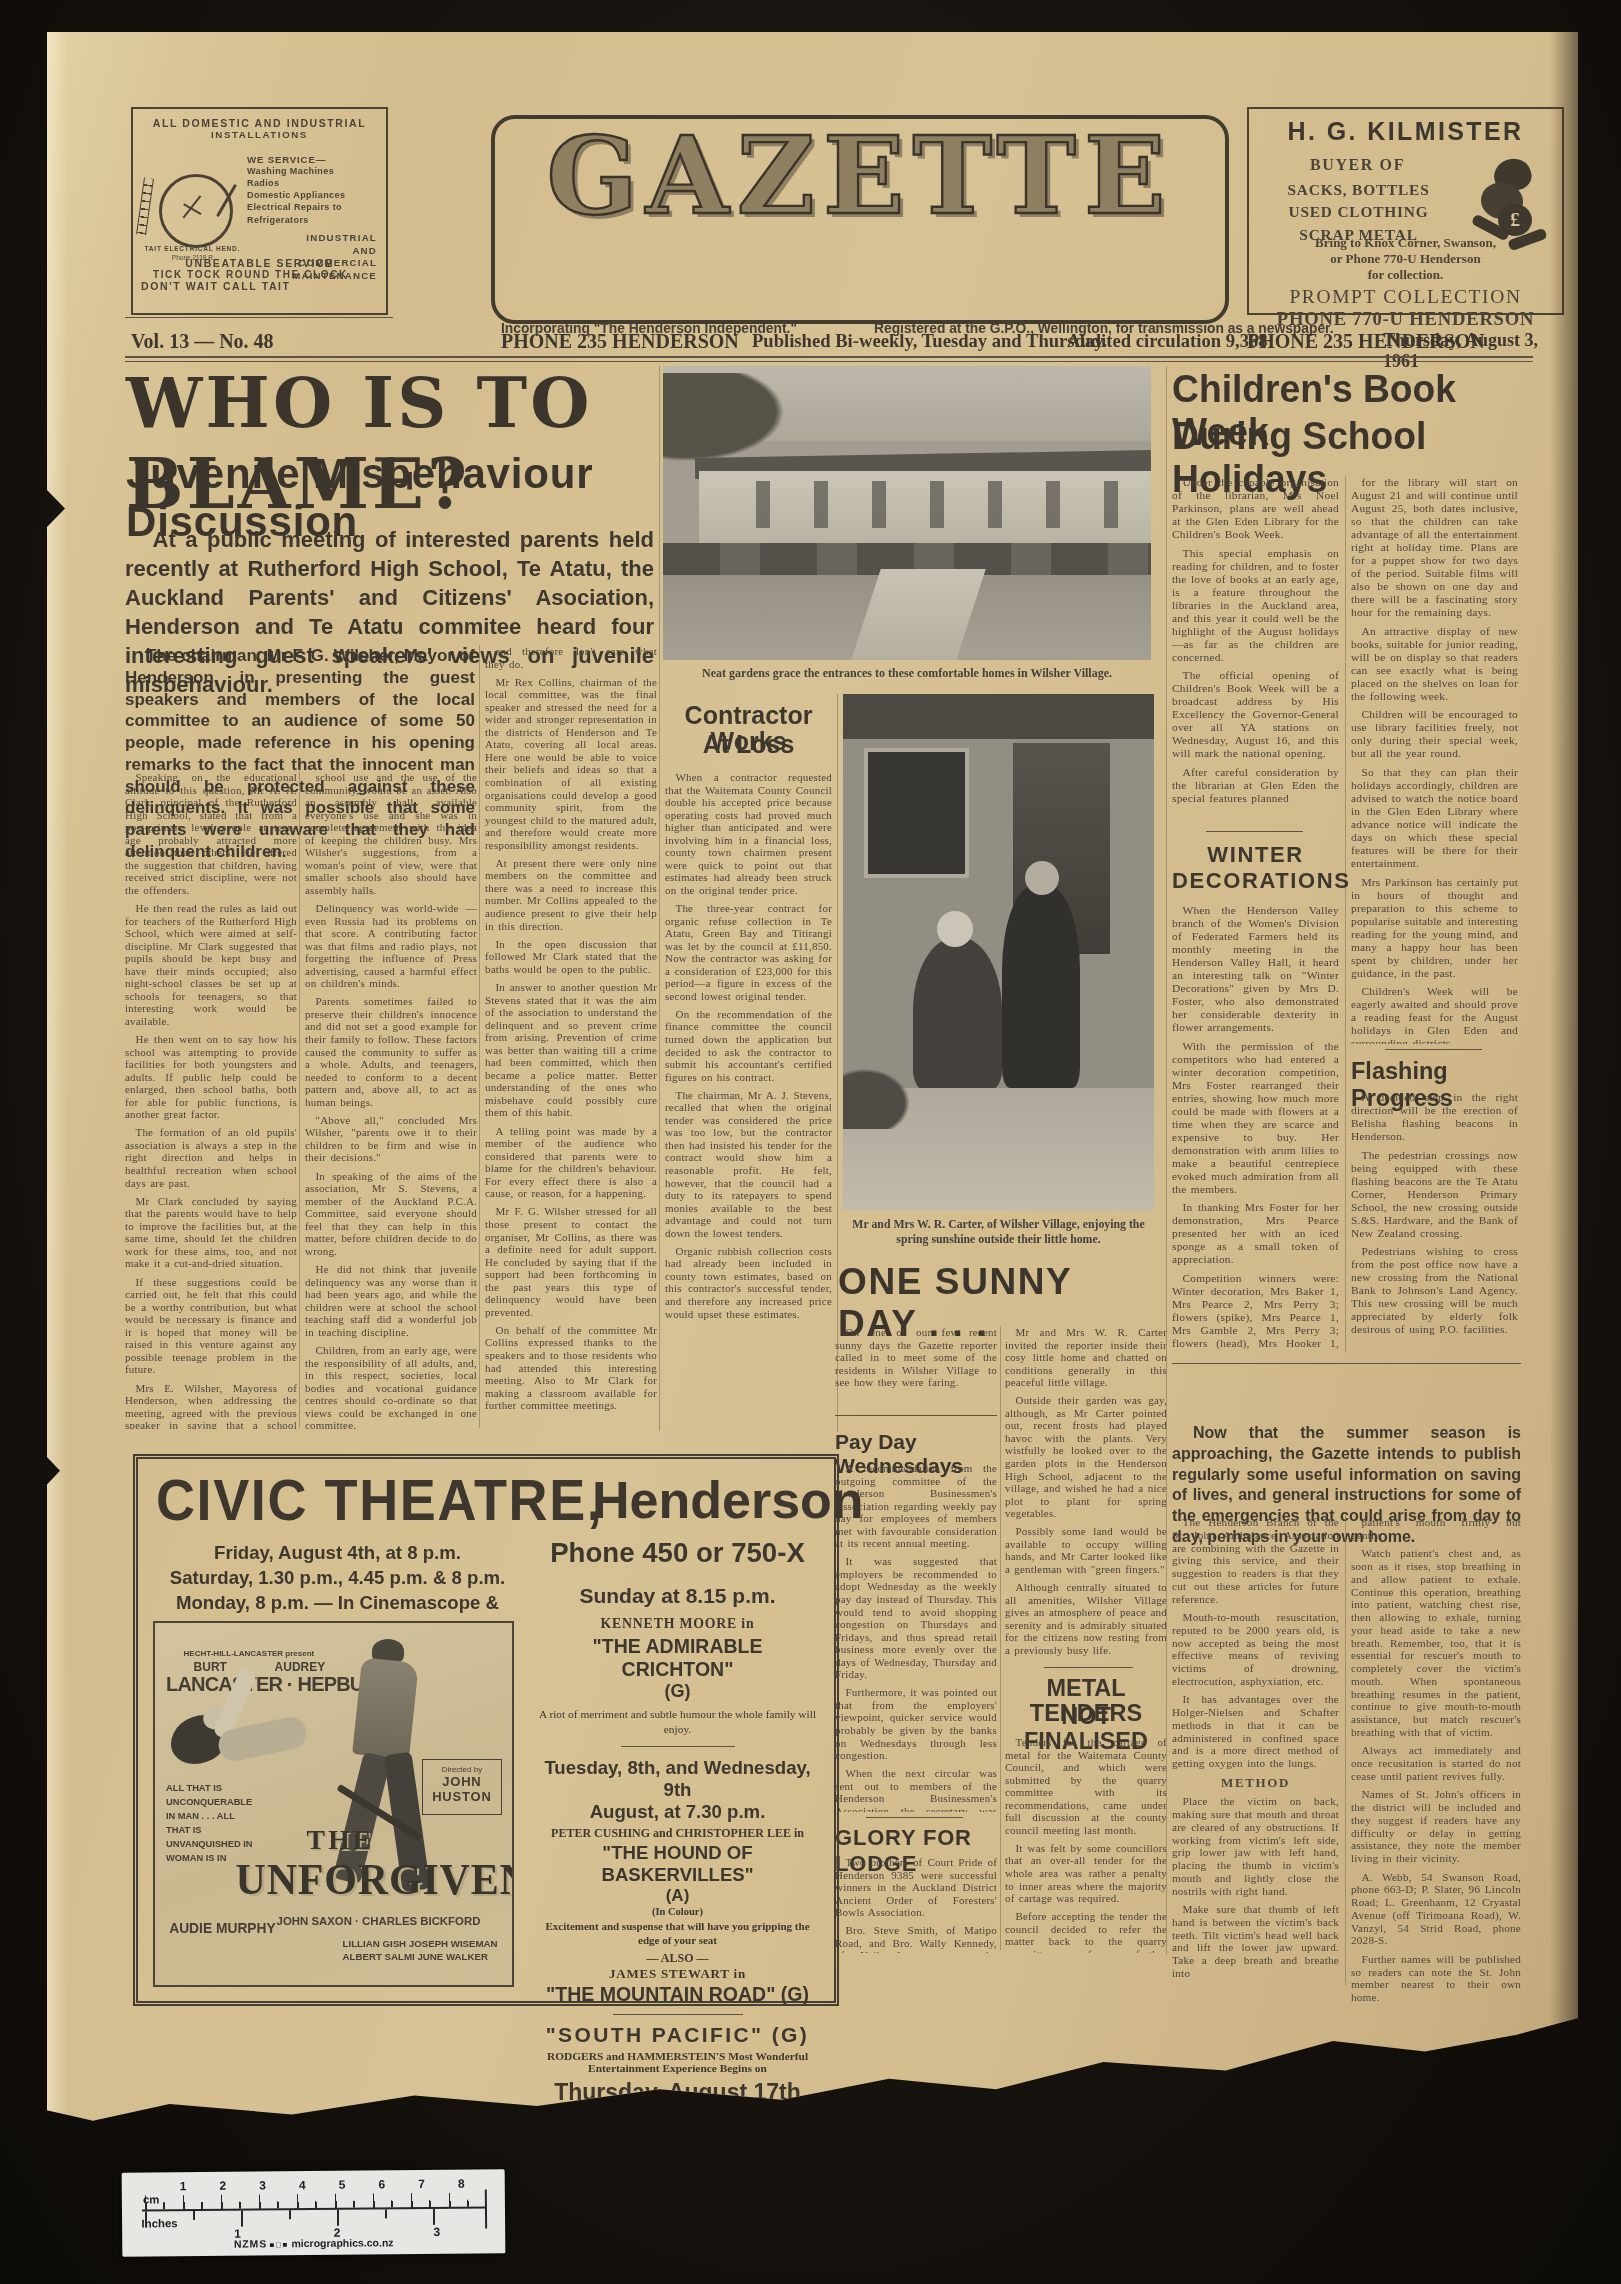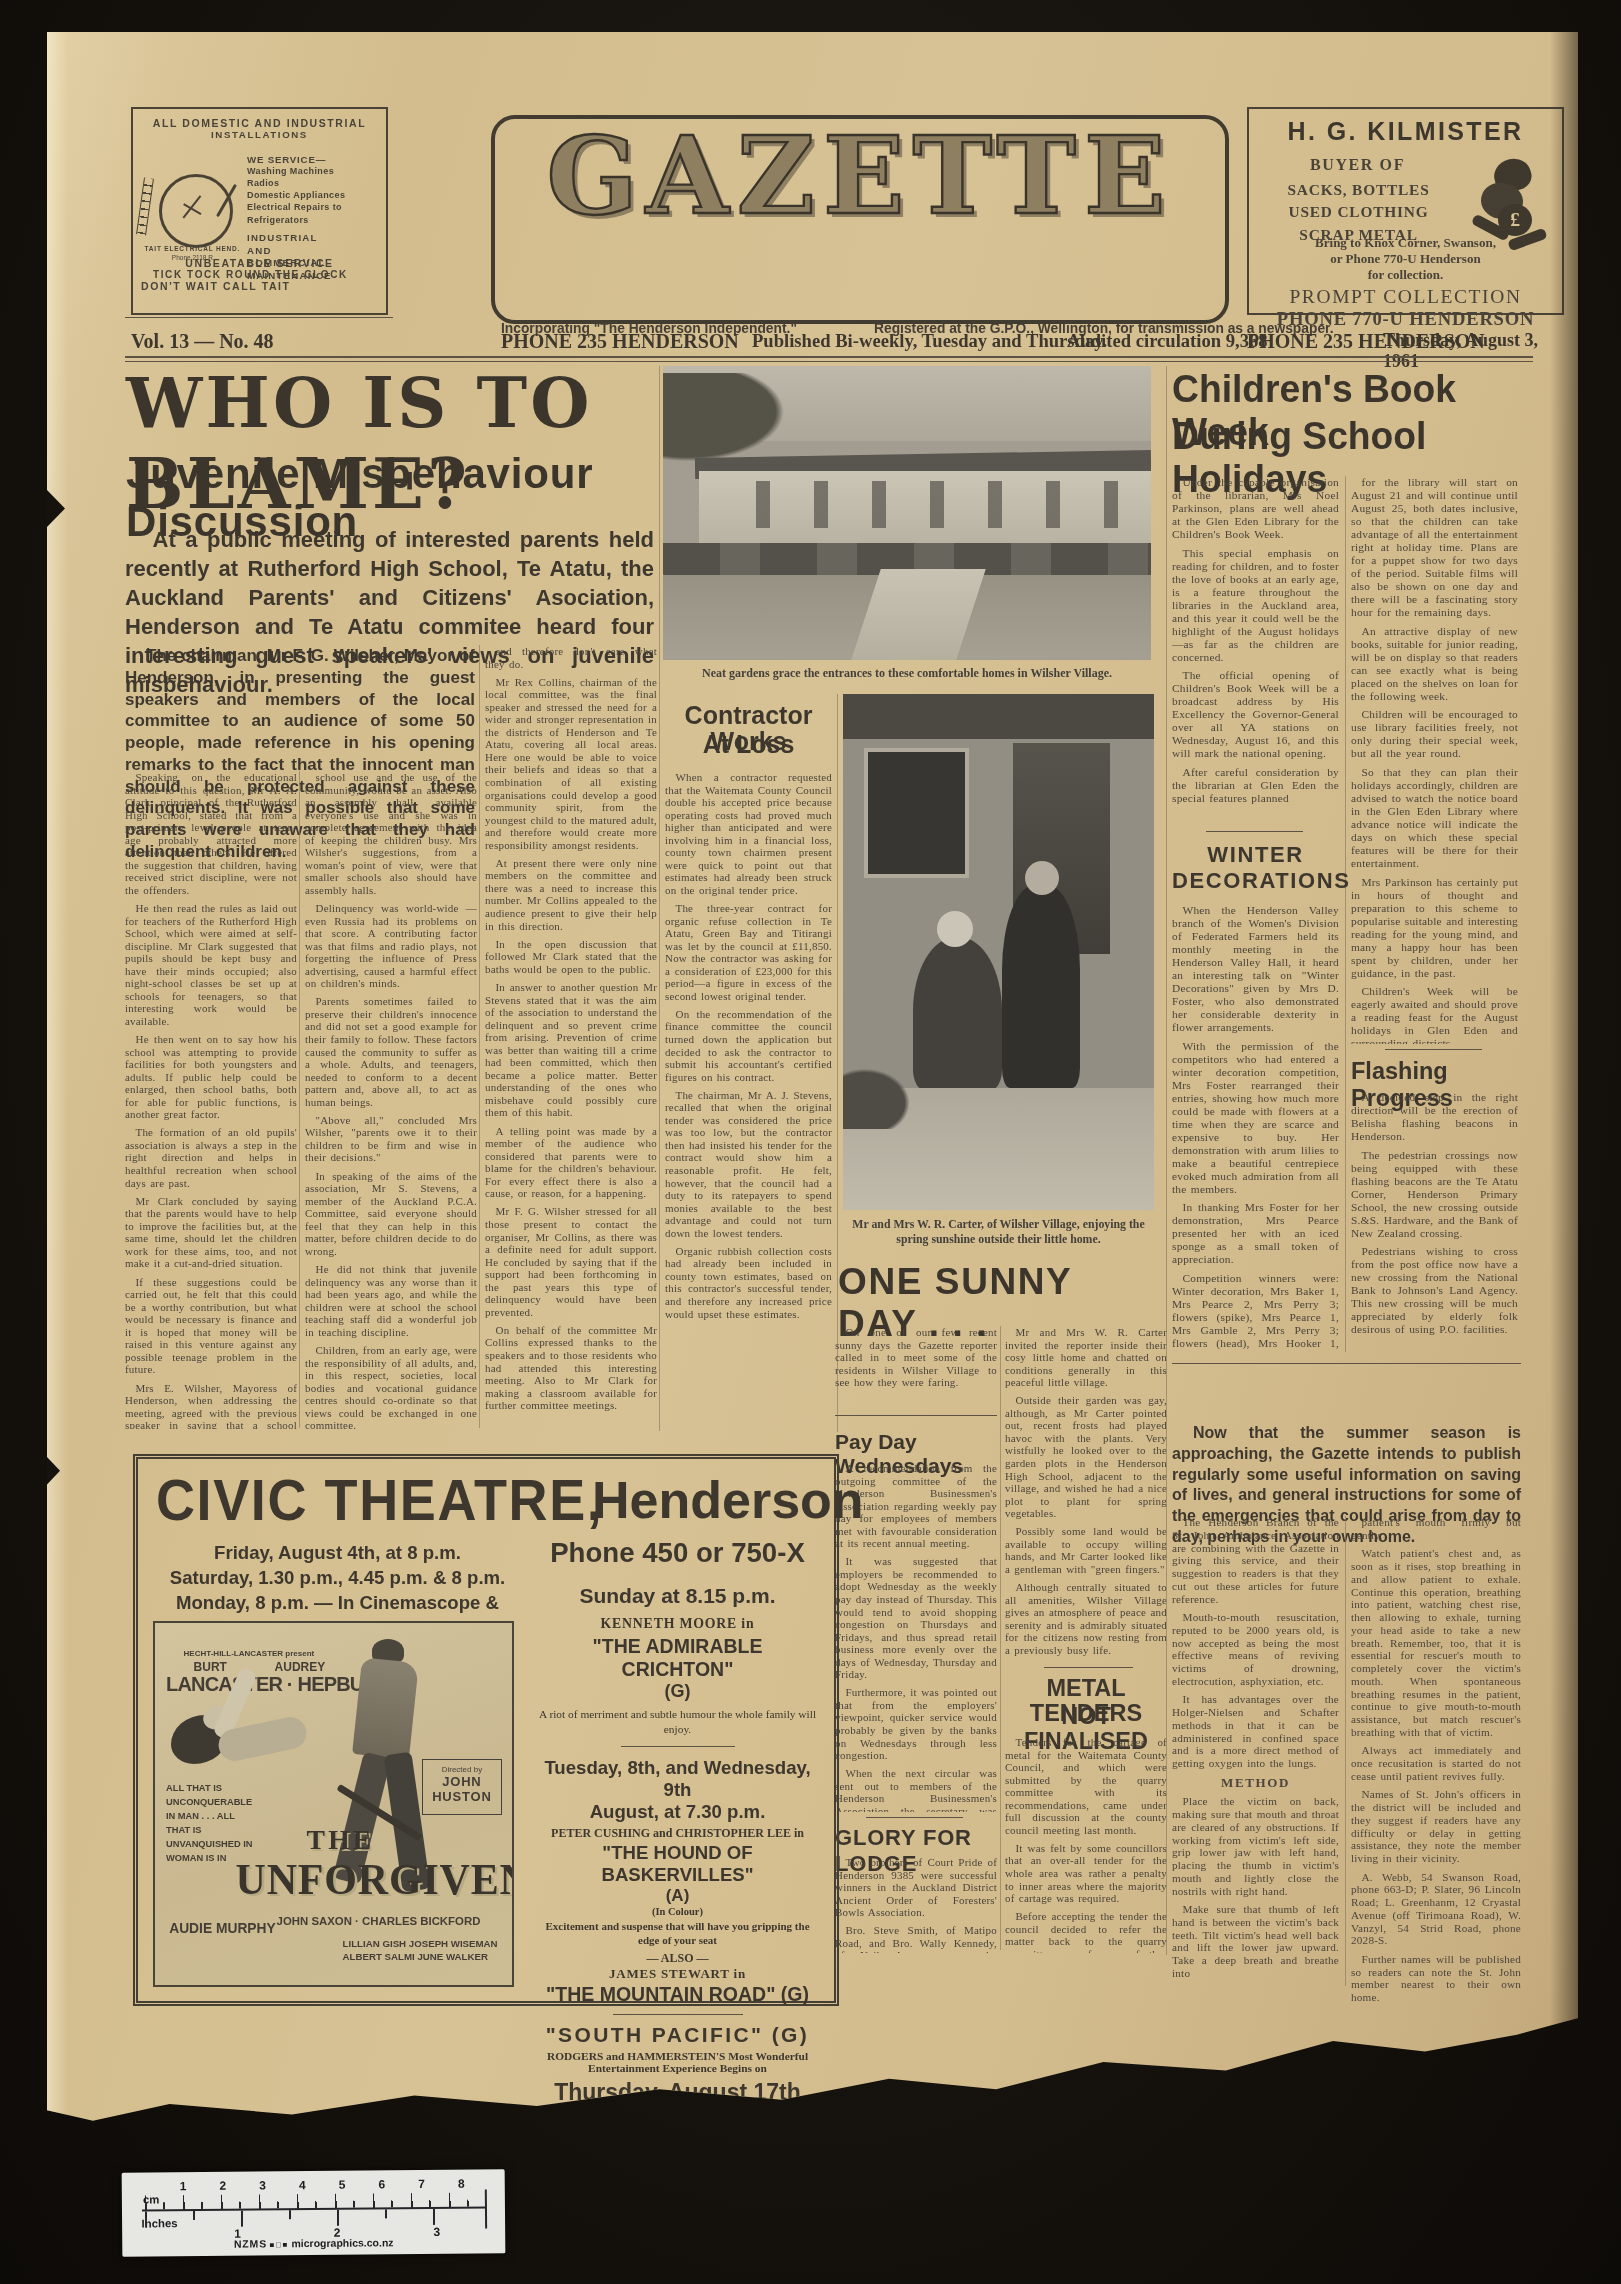--- a/index.html
+++ b/index.html
@@ -71,21 +71,21 @@
       </div>
       <div class="abs sans" style="left:114px;top:45px;width:130px;">
         <div class="tait-line" style="font-size:9.7px;text-align:left;letter-spacing:0.8px;">WE SERVICE—</div>
         <div style="font-family:'Liberation Sans',sans-serif;font-weight:bold;font-size:9px;line-height:1.35;letter-spacing:0.4px;">
             <div>Washing Machines</div>
             <div>Radios</div>
             <div>Domestic Appliances</div>
             <div>Electrical Repairs to</div>
             <div>Refrigerators</div>
           </div>
-        <div style="font-family:'Liberation Sans',sans-serif;font-weight:bold;font-size:9.7px;line-height:1.3;text-align:left;margin-top:6.5px;letter-spacing:1.2px;">
+        <div style="font-family:'Liberation Sans',sans-serif;font-weight:bold;font-size:9.7px;line-height:1.3;text-align:right;margin-top:6.5px;letter-spacing:1.2px;">
             <div>INDUSTRIAL</div>
             <div>AND</div>
             <div>COMMERCIAL</div>
             <div>MAINTENANCE</div>
           </div>
       </div>
       <div class="tait-line" style="font-size:10.5px;margin-top:117px;">UNBEATABLE SERVICE</div>
       <div class="tait-line" style="font-size:10px;text-align:left;padding-left:20px;">TICK TOCK ROUND THE CLOCK</div>
       <div class="tait-line" style="font-size:10.5px;text-align:left;padding-left:8px;">DON'T WAIT CALL TAIT</div>
     </div>

